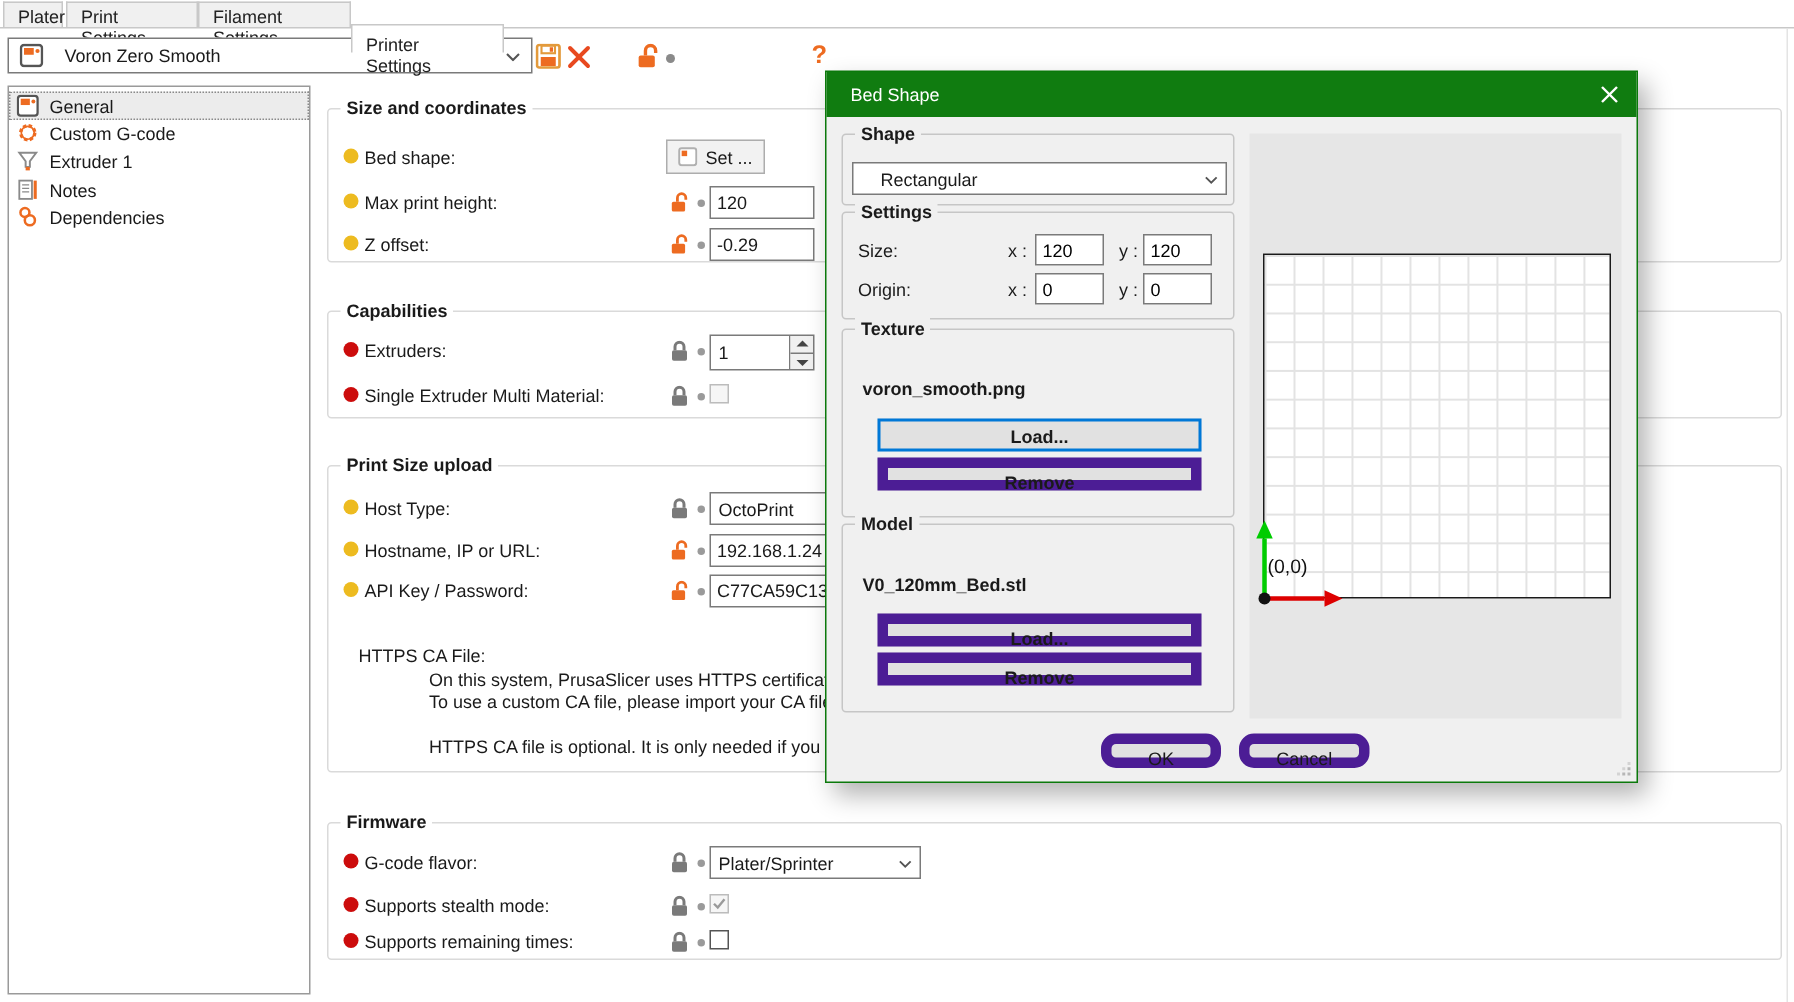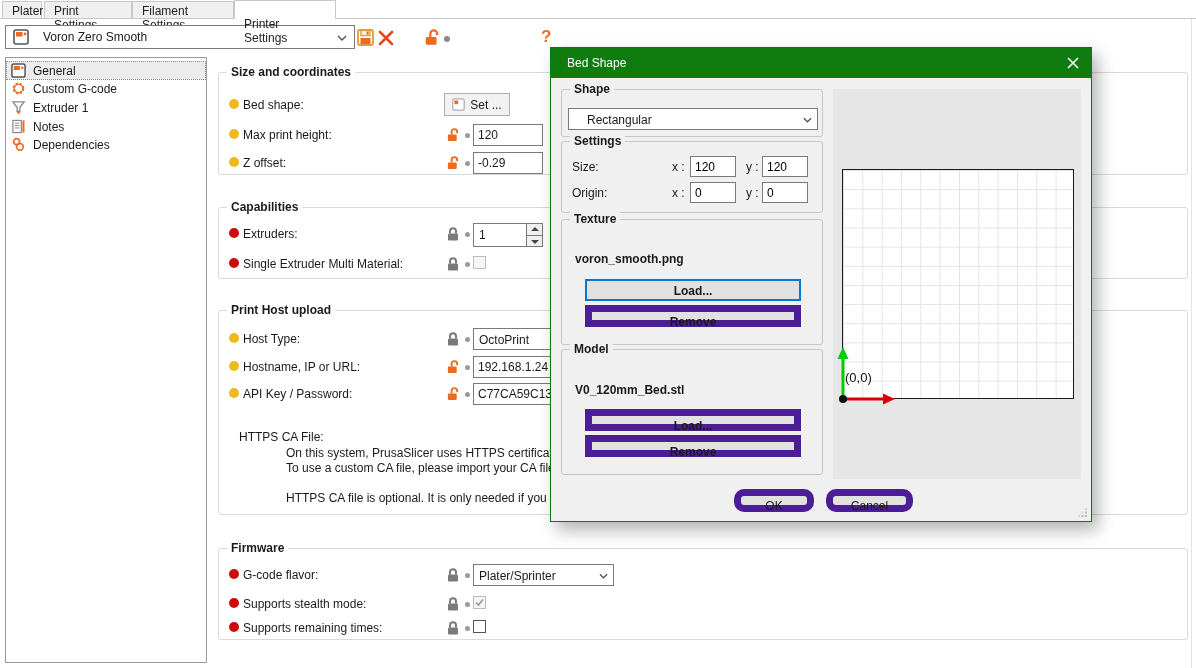--- a/index.html
+++ b/index.html
@@ -3,21 +3,21 @@
 <meta charset="utf-8">
 <style>
   * { margin:0; padding:0; box-sizing:border-box; }
   html,body { width:1196px; height:668px; background:#fff; font-family:"Liberation Sans", sans-serif; font-size:12px; color:#1a1a1a; overflow:hidden; }
   .abs { position:absolute; }
 
   
   #tabstrip { position:absolute; left:0; top:0; width:1196px; height:19px; }
   #tabstrip .strip-line { position:absolute; left:0; top:18px; width:1196px; height:1px; background:#c8c8c8; }
   .tab { position:absolute; top:1px; height:17px; background:#f0f0f0; border:1px solid #c8c8c8; border-bottom:none; padding:2px 9px 0 9px; color:#222; }
-  .tab.active { top:0; height:19px; background:#fff; z-index:2; padding-top:16px; }
+  .tab.active { top:16px; height:19px; background:#fff; z-index:2; padding-top:6px; }
 
   
   #preset-combo { position:absolute; left:5px; top:25px; width:350px; height:24px; border:1px solid #7a7a7a; background:#fff; display:flex; align-items:center; }
   #preset-combo .pc-text { margin-left:14px; }
   #preset-combo .pc-chev { position:absolute; right:7px; top:9px; }
 
   
   #sidebar { position:absolute; left:5px; top:57px; width:202px; height:606px; border:1px solid #9a9a9a; background:#fff; padding-top:3px; }
   .side-item { height:18.6px; display:flex; align-items:center; padding-left:5px; gap:7px; }
   .side-item.selected { background:#ececec; outline:1px dotted #8a8a8a; outline-offset:-1px; }
@@ -222,21 +222,21 @@
     <svg class="lockpos" viewBox="0 0 12 14">
       <path d="M3 6.5 V4.2 a3 3 0 0 1 6 0 V6.5" fill="none" stroke="#7a7a7a" stroke-width="2"></path>
       <rect x="1" y="6.5" width="10" height="7" rx="1.2" fill="#7a7a7a"></rect>
     </svg>
     <span class="dotpos"></span>
     <div class="checkbox disabled ctrl" style="top:4px;"></div>
   </div>
 </div>
 
 <div class="group-box" style="top:310px;height:205px;">
-  <span class="group-title">Print Host upload</span>
+  <span class="group-title">Print Size upload</span>
 
   <div class="sec-row" style="top:16px;">
     <span class="bullet" style="background:#EDBB20;"></span>
     <span class="row-lbl">Host Type:</span>
     <svg class="lockpos" viewBox="0 0 12 14">
       <path d="M3 6.5 V4.2 a3 3 0 0 1 6 0 V6.5" fill="none" stroke="#7a7a7a" stroke-width="2"></path>
       <rect x="1" y="6.5" width="10" height="7" rx="1.2" fill="#7a7a7a"></rect>
     </svg>
     <span class="dotpos"></span>
     <div class="select-box ctrl" style="width:90px;">

